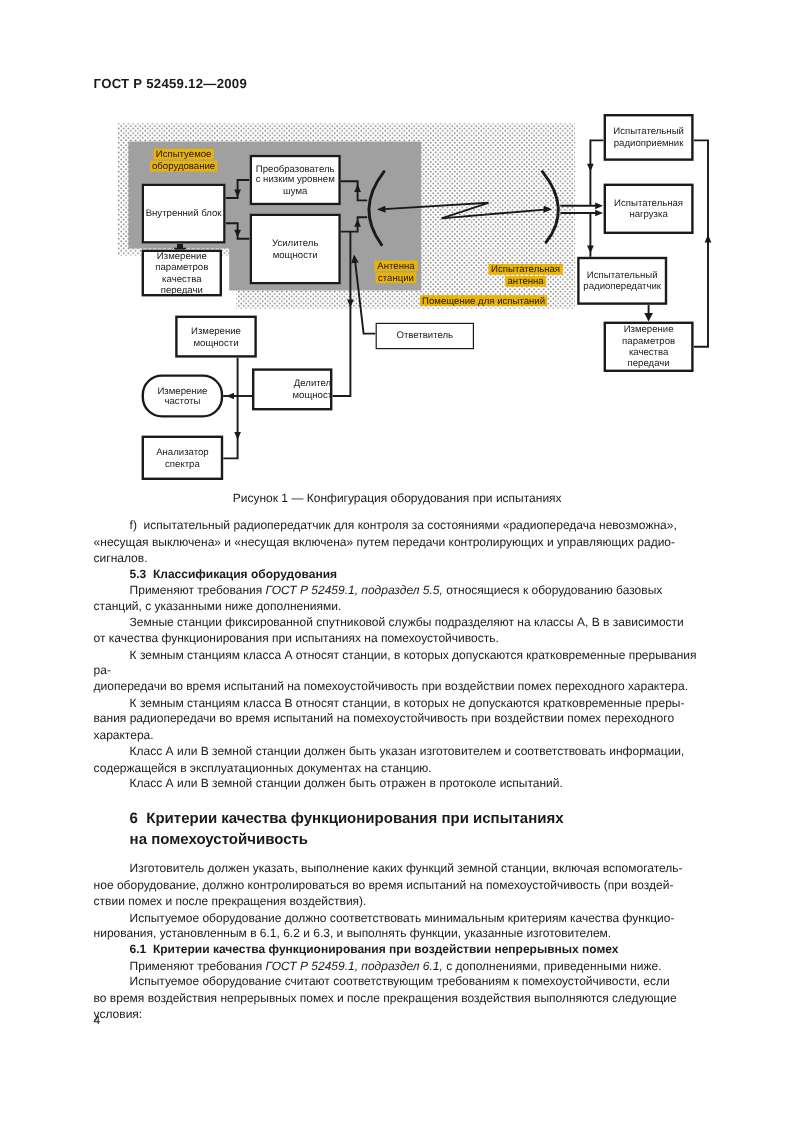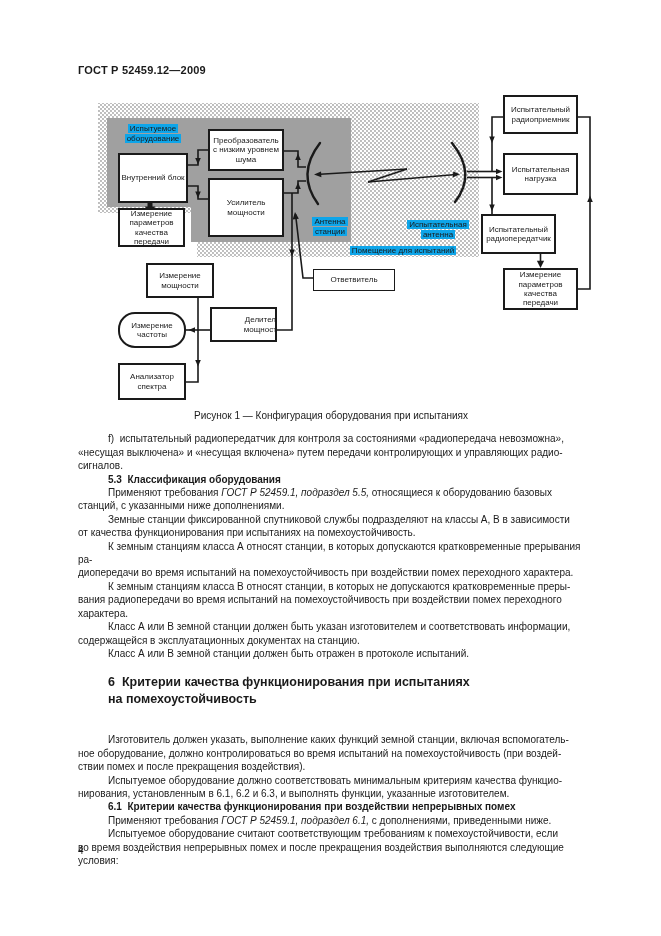--- a/index.html
+++ b/index.html
@@ -14,27 +14,27 @@
   .diagram { position:absolute; left:0; top:0; width:661px; height:410px; }
   .diagram svg { position:absolute; left:0; top:0; }
 
   .dbox {
     position:absolute; box-sizing:border-box; background:#ffffff;
     border:2px solid #1a1a1a; display:flex; align-items:center; justify-content:center;
     text-align:center; font-size:8px; line-height:1.16; padding:1px; overflow:hidden;
   }
   .dbox.thin { border-width:1px; }
   .dlabel { position:absolute; text-align:center; font-size:8px; line-height:1.25; }
-  .dlabel span { background:#0ea5e9; padding:0 2px; box-decoration-break:clone; -webkit-box-decoration-break:clone; }
+  .dlabel span { background:#eab308; padding:0 2px; box-decoration-break:clone; -webkit-box-decoration-break:clone; }
 
   .textflow { position:absolute; left:78px; top:409px; width:506px; font-size:10px; line-height:13.4px; text-align:left; }
   .caption { margin:0 0 10px 0; text-align:center; white-space:pre-line; }
   p.body { margin:0; text-indent:30px; white-space:pre-line; }
   .h-small { margin:0; font-weight:bold; text-indent:30px; white-space:pre-line; }
-  .h-big { margin:14px 0 25px 0; font-weight:bold; font-size:12.5px; line-height:17px; padding-left:30px; text-indent:0; white-space:pre-line; }
+  .h-big { margin:14px 0 10px 0; font-weight:bold; font-size:12.5px; line-height:17px; padding-left:30px; text-indent:0; white-space:pre-line; }
   p.body i { font-style:italic; }
 </style>
 </head>
 <body>
 
 <div class="page">
 
   <div class="doc-header">ГОСТ Р 52459.12—2009</div>
 
   <div class="diagram">

